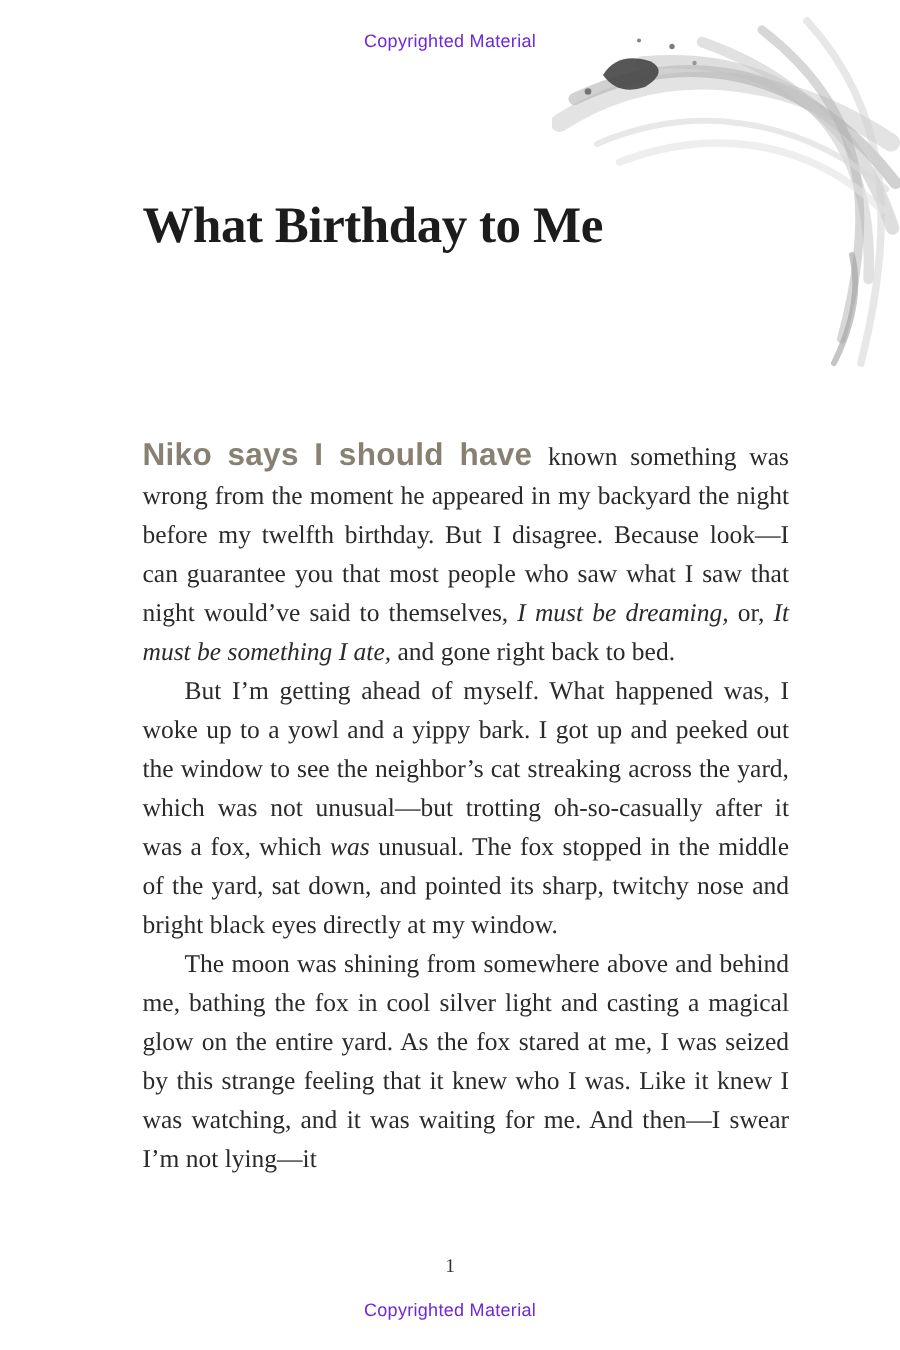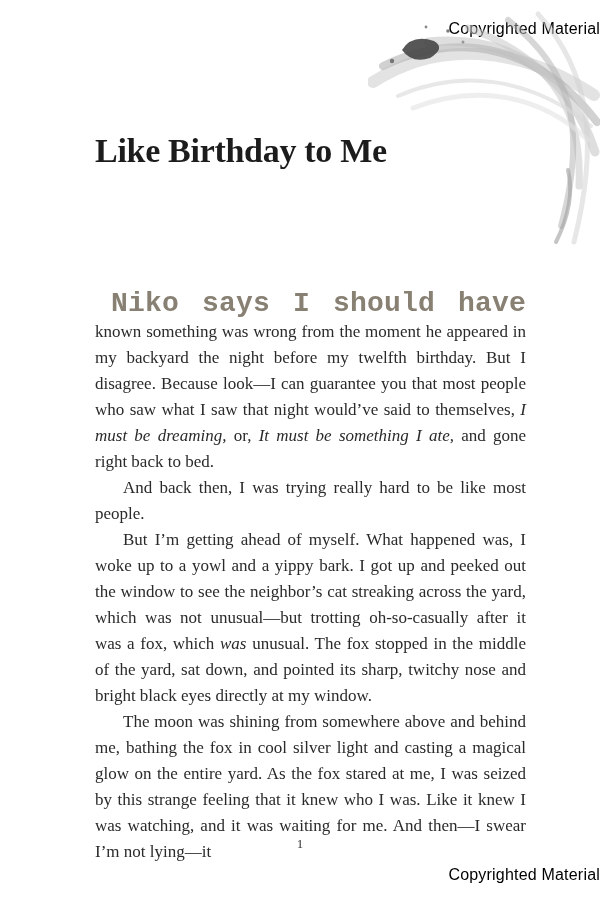--- a/index.html
+++ b/index.html
@@ -11,24 +11,24 @@
     overflow: hidden;
   }
   .page {
     position: absolute;
     inset: 0;
     background: #ffffff;
   }
   .copyright-notice {
     position: absolute;
     left: 0; right: 0;
-    text-align: right;
+    text-align: center;
     font-family: "Liberation Sans", sans-serif;
-    font-size: 16px;
-    color: #000000;
+    font-size: 12px;
+    color: #6d28d9;
     letter-spacing: 0.2px;
   }
   .copyright-top { top: 20px; }
   .copyright-bottom { top: 866px; }
   .swoosh {
     position: absolute;
     top: 0;
     right: 0;
     width: 232px;
     height: 252px;
@@ -52,26 +52,25 @@
     width: 431px;
     font-size: 17px;
     line-height: 26px;
     color: #2a2a2a;
     text-align: justify;
   }
   .body-text p { margin: 0; }
   .body-text p.indented { text-indent: 28px; }
   .seg-i { font-style: italic; margin-top: 47px; }
   .seg-lead {
-    font-family: Liberation Mono, monospace;
+    font-family: Liberation Sans, sans-serif;
     font-weight: 700;
-    font-size: 28px;
+    font-size: 21px;
     color: #878073;
     letter-spacing: 0.2px;
-    margin-left: 16px;
   }
   .page-number {
     position: absolute;
     left: 0; right: 0;
     top: 836px;
     text-align: center;
     font-size: 13px;
     color: #333333;
   }
 </style>
@@ -96,25 +95,24 @@
     </g>
     <g>
       <path d="M 34 50 Q 44 34 66 41 Q 78 48 62 58 Q 44 64 34 50 Z" fill="#454545" opacity="0.9"></path>
       <circle cx="24" cy="61" r="2.2" fill="#5c5c5c" opacity="0.8"></circle>
       <circle cx="80" cy="31" r="1.8" fill="#5c5c5c" opacity="0.8"></circle>
       <circle cx="58" cy="27" r="1.4" fill="#6b6b6b" opacity="0.8"></circle>
       <circle cx="95" cy="42" r="1.5" fill="#777777" opacity="0.7"></circle>
     </g>
   </svg>
 
-  <h1 class="chapter-title">Like Birthday to Me</h1>
+  <h1 class="chapter-title">What Birthday to Me</h1>
 
   <div class="body-text">
     <p><span class="seg-lead">Niko says I should have </span><span>known something was wrong from the moment he appeared in my backyard the night before my twelfth birthday. But I disagree. Because look—I can guarantee you that most people who saw what I saw that night would’ve said to themselves, </span><span class="seg-i">I must be dreaming,</span><span> or, </span><span class="seg-i">It must be something I ate,</span><span> and gone right back to bed.</span></p>
-    <p class="indented"><span>And back then, I was trying really hard to be like most people.</span></p>
     <p class="indented"><span>But I’m getting ahead of myself. What happened was, I woke up to a yowl and a yippy bark. I got up and peeked out the window to see the neighbor’s cat streaking across the yard, which was not unusual—but trotting oh-so-casually after it was a fox, which </span><span class="seg-i">was</span><span> unusual. The fox stopped in the middle of the yard, sat down, and pointed its sharp, twitchy nose and bright black eyes directly at my window.</span></p>
     <p class="indented"><span>The moon was shining from somewhere above and behind me, bathing the fox in cool silver light and casting a magical glow on the entire yard. As the fox stared at me, I was seized by this strange feeling that it knew who I was. Like it knew I was watching, and it was waiting for me. And then—I swear I’m not lying—it</span></p>
   </div>
 
   <div class="page-number">1</div>
 
   <div class="copyright-notice copyright-bottom">Copyrighted Material</div>
 
 </div>
 

